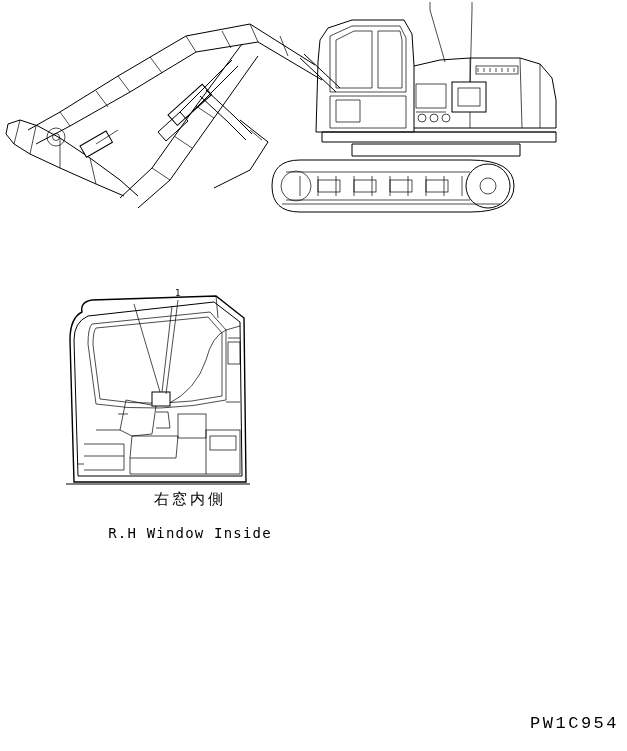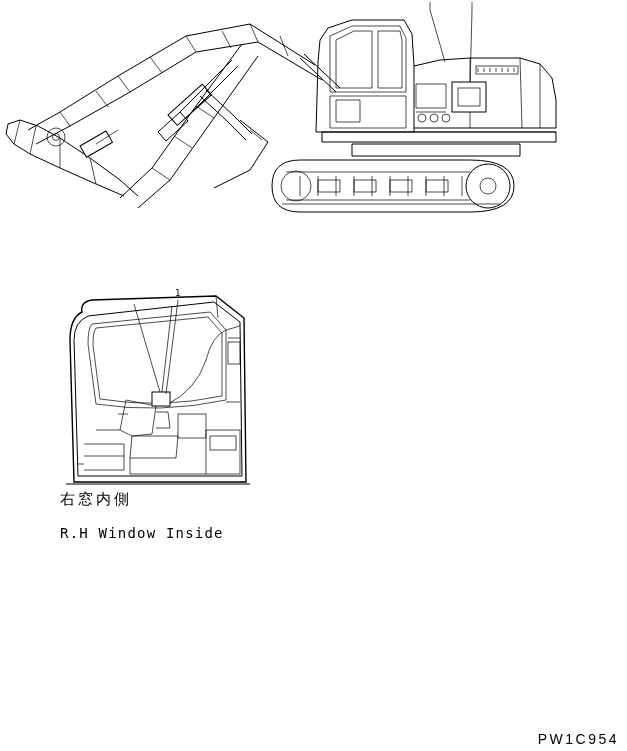--- a/index.html
+++ b/index.html
@@ -25,44 +25,44 @@
     top: 0;
     left: 0;
     width: 627px;
     height: 751px;
   }
   .caption-block {
     position: absolute;
     left: 60px;
     top: 490px;
     width: 260px;
-    text-align: left;
+    text-align: center;
     line-height: 1.25;
   }
   .caption-jp {
     font-family: "DejaVu Sans", sans-serif;
     font-size: 15px;
     letter-spacing: 3px;
     color: #000000;
     white-space: nowrap;
   }
   .caption-en {
     font-family: "DejaVu Sans Mono", monospace;
     font-size: 14px;
     letter-spacing: 1.2px;
     color: #000000;
     white-space: nowrap;
     margin-top: 16px;
   }
   .drawing-code {
     position: absolute;
     right: 8px;
-    bottom: 4px;
-    font-family: Liberation Sans, sans-serif;
-    font-size: 14px;
+    bottom: 18px;
+    font-family: Liberation Mono, monospace;
+    font-size: 17px;
     letter-spacing: 2.5px;
     color: #000000;
   }
   svg { display: block; }
   .ln { fill: none; stroke: #000000; stroke-width: 1; }
   .ln-thin { fill: none; stroke: #000000; stroke-width: 0.7; }
   .ln-thick { fill: none; stroke: #000000; stroke-width: 1.4; }
   .fill-w { fill: #ffffff; stroke: #000000; stroke-width: 1; }
 </style>
 </head>

